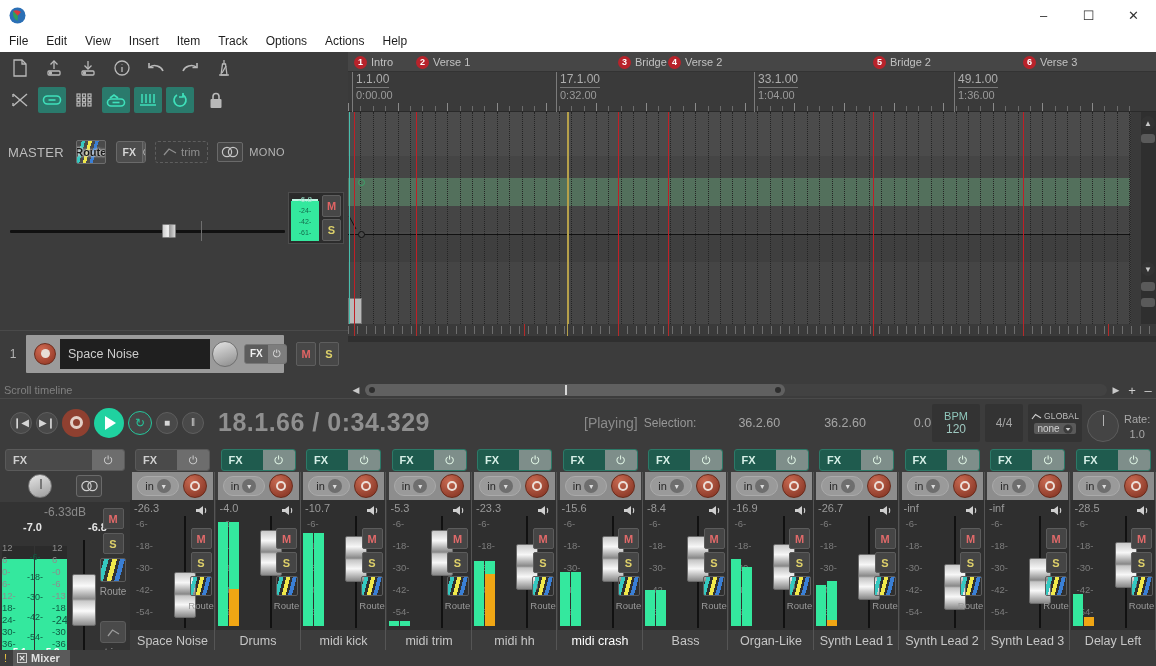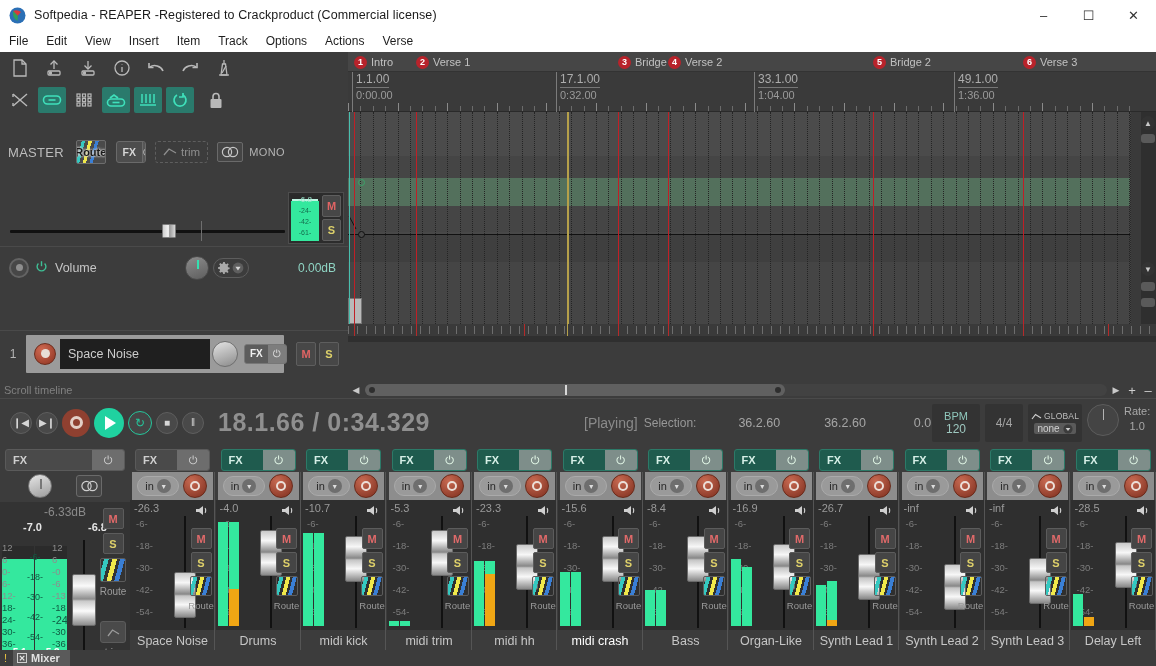--- a/index.html
+++ b/index.html
@@ -315,38 +315,37 @@
 <div id="app">
 
   <div class="titlebar">
     <span class="tb-icon">
       <svg width="17" height="17" viewBox="0 0 17 17">
         <circle cx="8.5" cy="8.5" r="8" fill="#2b6fb5"></circle>
         <path d="M4 4 Q8.5 2 12 5 L8.5 9 Z" fill="#d83a3a"></path>
         <path d="M4 4 Q3 11 8.5 14 L9 9 Z" fill="#2fa05a"></path>
       </svg>
     </span>
-    <span class="tb-title">Softpedia - REAPER -Registered to Crackproduct (Commercial license)</span>
     <div class="tb-btns">
       <div class="tb-btn">–</div>
       <div class="tb-btn">☐</div>
       <div class="tb-btn close">✕</div>
     </div>
   </div>
 
   <div class="menubar">
     <div class="menu-item">File</div>
     <div class="menu-item">Edit</div>
     <div class="menu-item">View</div>
     <div class="menu-item">Insert</div>
     <div class="menu-item">Item</div>
     <div class="menu-item">Track</div>
     <div class="menu-item">Options</div>
     <div class="menu-item">Actions</div>
-    <div class="menu-item">Verse</div>
+    <div class="menu-item">Help</div>
   </div>
 
   <div class="content">
 
     <div class="leftpanel">
 
       <div class="toolrow">
         <div class="ticon">
           <svg width="16" height="18" viewBox="0 0 16 18" fill="none" stroke="currentColor" stroke-width="1.3">
             <path d="M2 1h8l4 4v12H2z"></path>
@@ -495,43 +494,20 @@
             <span>-61-</span>
           </div>
           <div class="mm-top">-6.8</div>
         </div>
         <div class="mm-btns">
           <div class="msbtn m">M</div>
           <div class="msbtn s">S</div>
         </div>
       </div>
 
-      <div class="paramrow" style="top:194px;">
-        <span class="pr-knobbtn">
-            <i></i>
-          </span>
-        <span class="pr-pwr">
-          <svg width="13" height="13" viewBox="0 0 13 13" fill="none" stroke="currentColor" stroke-width="1.4">
-            <path d="M3.4 3.4a4.4 4.4 0 1 0 6.2 0"></path>
-              <path d="M6.5 1.2v5"></path>
-            </svg></span>
-        <span class="pr-name">Volume</span>
-        <span class="pr-knob"></span>
-        <span class="pr-gear">
-          <svg width="12" height="12" viewBox="0 0 12 12" fill="currentColor">
-              <circle cx="6" cy="6" r="2.2"></circle>
-            <path d="M5.2 0h1.6l.3 1.6 1.3.6 1.4-.9.9 1.3-1 1.2.3 1.4 1.6.3v1.6l-1.6.3-.4 1.3 1 1.2-1.2 1.1-1.3-.9-1.3.5L6.8 12H5.2l-.3-1.5-1.3-.6-1.3.9-1.2-1.2 1-1.2-.5-1.3L0 6.8V5.2l1.6-.3.5-1.3-1-1.3L2.3 1l1.3.9 1.3-.5z"></path>
-            </svg>
-          <svg width="12" height="12" viewBox="0 0 12 12">
-              <circle cx="6" cy="6" r="5.4" fill="#5e5e5e"></circle>
-              <path d="M3.4 4.8h5.2L6 8.4z" fill="#d4d4d4"></path>
-            </svg>
-        </span>
-        <span class="pr-val">0.00dB</span>
-      </div>
 
 
       <div class="trackrow">
         <span class="tr-num">1</span>
         <div class="tr-body">
           <span class="tr-rec">
               <i></i>
             </span>
           <span class="tr-namewrap">Space Noise</span>
           <span class="tr-knob"></span>
@@ -894,21 +870,21 @@
       <div class="bigtime">18.1.66 / 0:34.329</div>
 
       <div style="position:absolute;left:584px;display:flex;align-items:center;gap:0;">
         <span class="tp-playing">[Playing]</span>
         <span class="tp-seltitle">Selection:</span>
         <span class="tp-selval" style="margin-left:42px;">36.2.60</span>
         <span class="tp-selval" style="margin-left:44px;">36.2.60</span>
         <span class="tp-selval" style="margin-left:48px;">0.0.00</span>
       </div>
 
-      <div style="position:absolute;left:932px;display:flex;align-items:flex-start;gap:5px;">
+      <div style="position:absolute;left:932px;display:flex;align-items:flex-end;gap:5px;">
         <div class="bpmbox">
           <span class="lb">BPM</span>
           <span class="vl">120</span>
         </div>
         <div class="tsbox">4/4</div>
         <div class="globox">
           <span class="gl">
             <svg width="11" height="7" viewBox="0 0 11 7" fill="none" stroke="#cfcfcf" stroke-width="1.2">
                 <path d="M1 6L4.5 1.5 10 5"></path>
               </svg>

